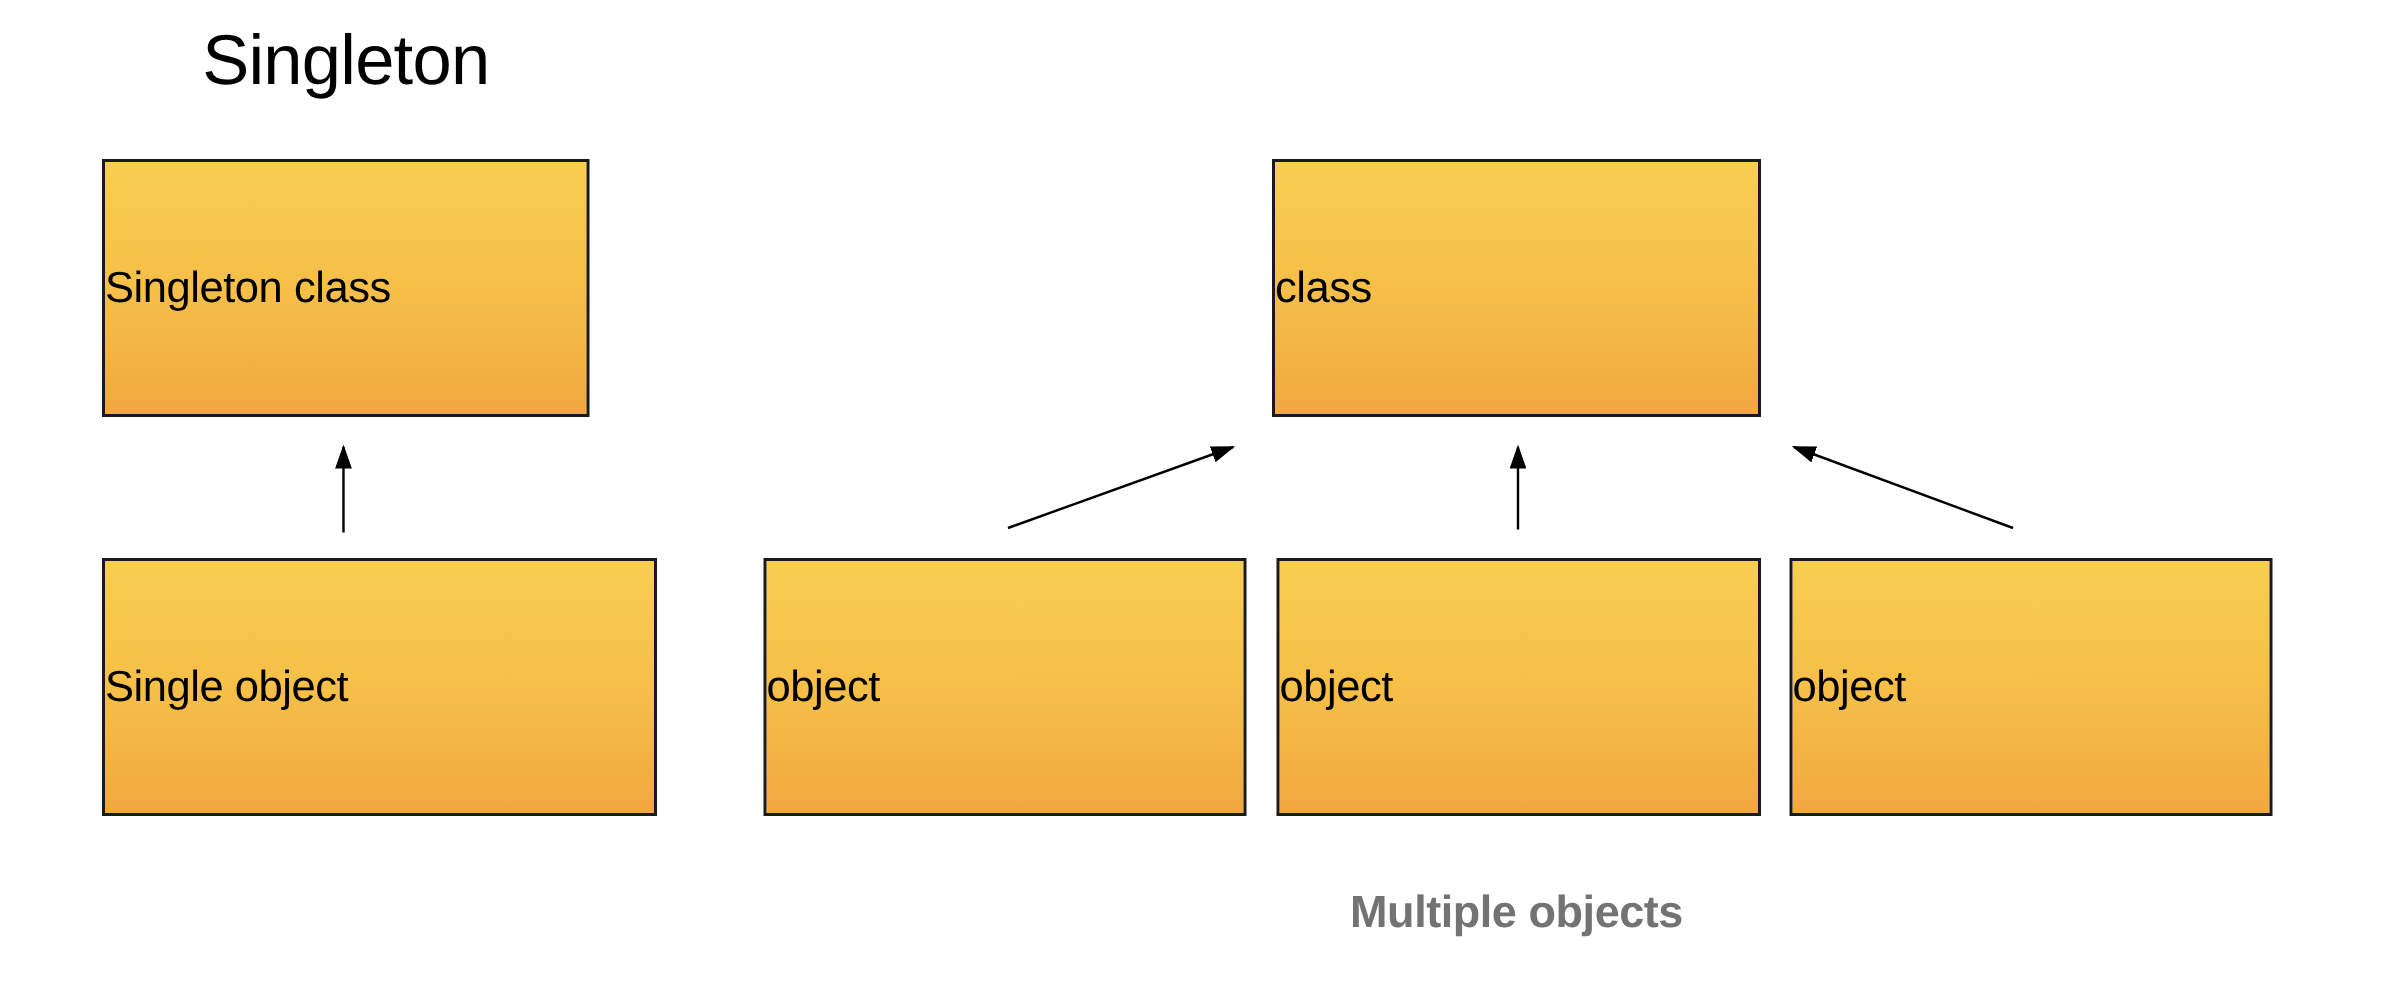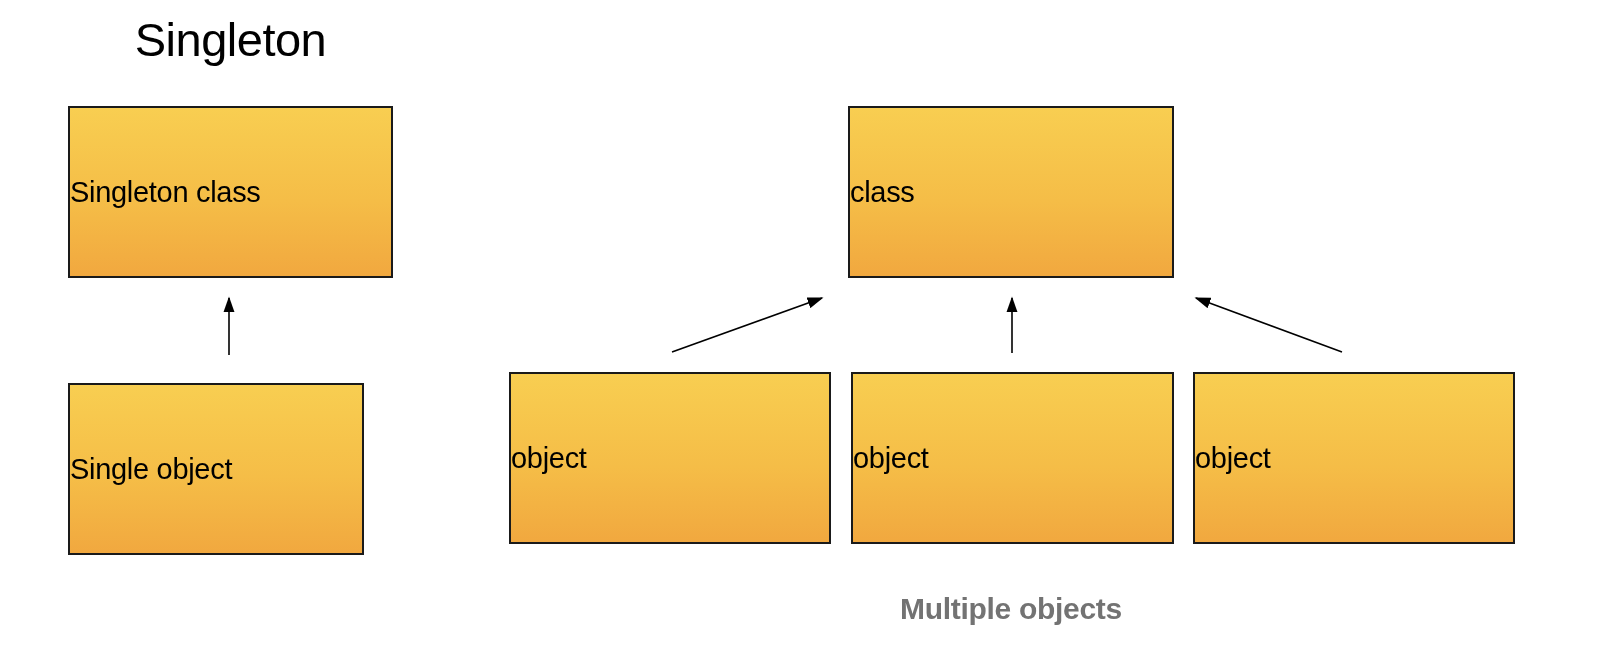--- a/index.html
+++ b/index.html
@@ -34,21 +34,21 @@
     border: 2px solid #1a1a1a;
     background: linear-gradient(180deg, #f8ce51 0%, #f5bd47 55%, #f1a83f 100%);
     display: flex;
     align-items: center;
     justify-content: flex-start;
     font-size: 29px;
     letter-spacing: -0.3px;
     color: #000000;
   }
   .box-singleton-class { left: 68px;   top: 106px; width: 325px; height: 172px; }
-  .box-single-object   { left: 68px;   top: 372px; width: 296px; height: 172px; margin-top: 11px; }
+  .box-single-object   { left: 68px;   top: 372px; width: 370px; height: 172px; }
   .box-class           { left: 848px;  top: 106px; width: 326px; height: 172px; }
   .box-object-1        { left: 509px;  top: 372px; width: 322px; height: 172px; }
   .box-object-2        { left: 851px;  top: 372px; width: 323px; height: 172px; }
   .box-object-3        { left: 1193px; top: 372px; width: 322px; height: 172px; }
   .arrow-layer {
     position: absolute;
     left: 0; top: 0;
     width: 1600px;
     height: 662px;
     pointer-events: none;

